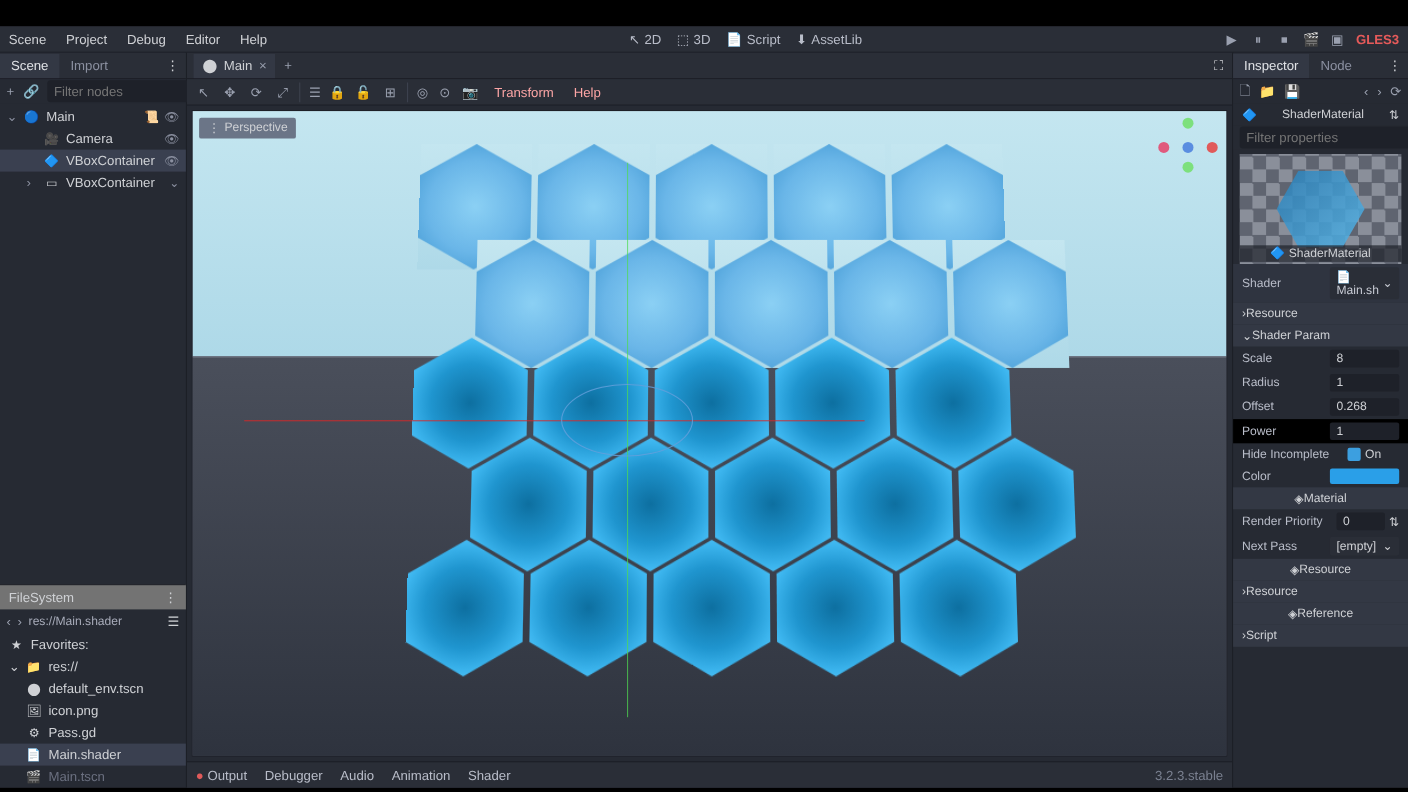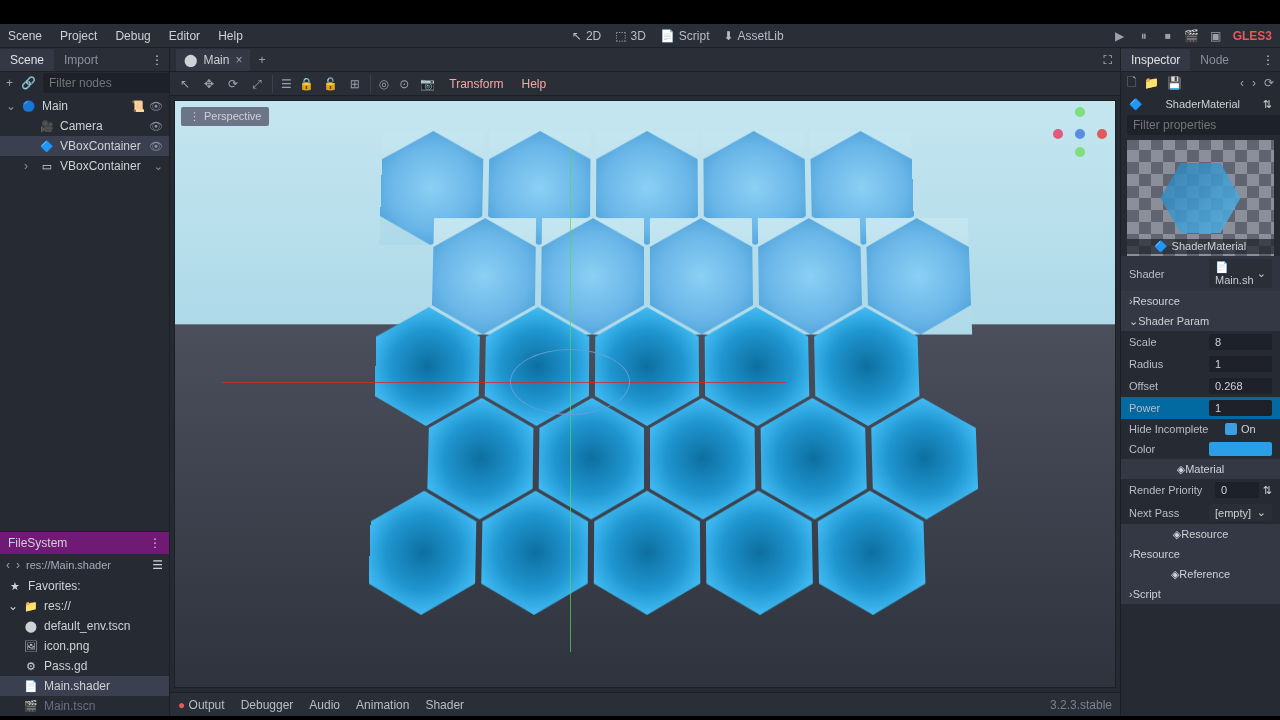--- a/index.html
+++ b/index.html
@@ -24,21 +24,21 @@
 .toolbar-row { height: 22px; display: flex; align-items: center; padding: 0 6px; gap: 8px; background: #262a33; }
 .toolbar-row .tool-icon { width: 14px; text-align: center; color: #9aa0af; cursor: pointer; }
 .toolbar-row input { flex: 1; background: #1e2129; border: none; color: #cfd1d5; padding: 3px 6px; border-radius: 3px; font-size: 12px; }
 .tree { flex: 1; overflow: auto; padding: 2px 0; }
 .tree-item { display: flex; align-items: center; padding: 3px 6px; gap: 6px; cursor: pointer; }
 .tree-item.selected { background: #3a4050; }
 .tree-item .indent { width: 12px; }
 .tree-item .chev { width: 10px; color: #8b90a0; }
 .tree-item .icon { width: 14px; text-align: center; font-size: 11px; }
 .tree-item .vis-icons { margin-left: auto; display: flex; gap: 4px; color: #8b90a0; font-size: 11px; }
-.fs-header { padding: 4px 8px; background: #701a75; border-top: 1px solid #1c1f26; display: flex; align-items: center; justify-content: space-between; }
+.fs-header { padding: 4px 8px; background: #737373; border-top: 1px solid #1c1f26; display: flex; align-items: center; justify-content: space-between; }
 .fs-path { height: 22px; display: flex; align-items: center; gap: 6px; padding: 0 6px; }
 .fs-path .nav-btn { cursor: pointer; color: #9aa0af; }
 .fs-path .path { flex: 1; color: #a8acba; font-size: 11px; }
 .fs-path .grid-btn { cursor: pointer; }
 .file-list { overflow: auto; }
 .file-item { display: flex; align-items: center; padding: 3px 8px; gap: 6px; cursor: pointer; }
 .file-item.selected { background: #3a4050; }
 .file-item .icon { width: 14px; text-align: center; font-size: 11px; }
 .file-item.fade { color: #6b7080; }
 .scene-tabs { height: 24px; display: flex; align-items: center; background: #2a2e37; border-bottom: 1px solid #1c1f26; padding-left: 6px; }
@@ -67,35 +67,35 @@
 .axis-y { left: 42%; top: 8%; width: 1px; height: 86%; background: rgba(80,220,80,0.7); }
 .circle-gizmo { position: absolute; left: 42%; top: 48%; width: 120px; height: 66px; transform: translate(-50%, -50%); border: 1px solid rgba(100,160,220,0.9); border-radius: 50%; }
 .bottom-bar { height: 24px; display: flex; align-items: center; padding: 0 8px; gap: 16px; background: #2a2e37; border-top: 1px solid #1c1f26; }
 .bottom-bar .bbtn { cursor: pointer; color: #b9bdc9; }
 .bottom-bar .bbtn.active::before { content: "● "; color: #e05a5a; }
 .bottom-bar .version { margin-left: auto; color: #7a8090; }
 .insp-toolbar { height: 22px; display: flex; align-items: center; gap: 8px; padding: 0 6px; background: #262a33; }
 .insp-toolbar .ibtn { cursor: pointer; color: #9aa0af; }
 .insp-toolbar .spacer { flex: 1; }
 .insp-breadcrumb { height: 20px; padding: 2px 8px; display: flex; align-items: center; justify-content: space-between; background: #262a33; font-size: 11px; }
-.preview { height: 116px; background: repeating-conic-gradient(#8a8f9a 0% 25%, #5f6470 0% 50%) 0/24px 24px; margin: 4px 6px 0; position: relative; display: flex; align-items: center; justify-content: center; }
+.preview { height: 100px; background: repeating-conic-gradient(#8a8f9a 0% 25%, #5f6470 0% 50%) 0/24px 24px; margin: 4px 6px 0; position: relative; display: flex; align-items: center; justify-content: center; }
 .preview-hex { width: 80px; height: 70px; background: linear-gradient(135deg, #2a7fb8, #55b5e8); opacity: 0.85; clip-path: polygon(25% 0, 75% 0, 100% 50%, 75% 100%, 25% 100%, 0 50%); }
 .preview-label { position: absolute; bottom: 2px; left: 0; right: 0; text-align: center; font-size: 11px; background: rgba(30,33,41,0.7); padding: 1px 0; }
 .prop-row { display: flex; align-items: center; padding: 3px 8px; min-height: 20px; font-size: 11px; }
 .prop-row.header { background: #2f3440; color: #c8cbd4; }
 .prop-row.group { background: #333844; cursor: pointer; }
 .prop-row.centered { justify-content: center; background: #333844; }
 .prop-row .label { width: 80px; color: #b9bdc9; }
 .prop-row .value { flex: 1; background: #1e2129; padding: 2px 6px; border-radius: 2px; }
 .prop-row .value.num { text-align: left; }
 .prop-row .value.color { background: #2a9fe8; height: 14px; border-radius: 2px; }
 .prop-row .value.drop { display: flex; justify-content: space-between; align-items: center; background: #2a2e37; }
 .prop-row .toggle { display: flex; align-items: center; gap: 4px; }
 .prop-row .toggle .tbox { width: 12px; height: 12px; background: #3c9fe0; border-radius: 2px; }
-.highlight { background: #0369a1; }
+.highlight { background: #000000; }
 </style>
 </head>
 <body>
 
 <div class="app">
   <div class="menubar">
     <span class="menu-item">Scene</span>
     <span class="menu-item">Project</span>
     <span class="menu-item">Debug</span>
     <span class="menu-item">Editor</span>

